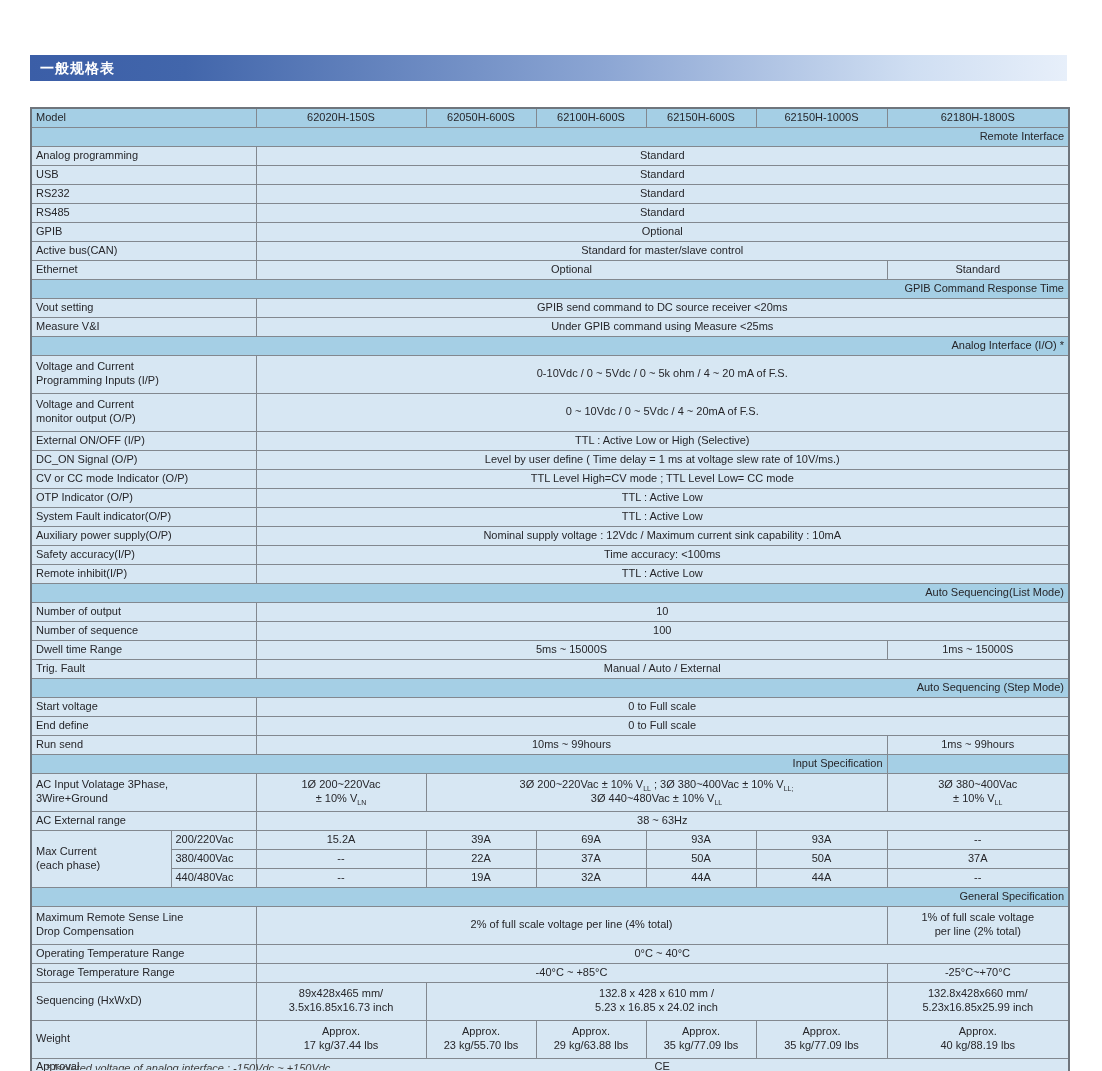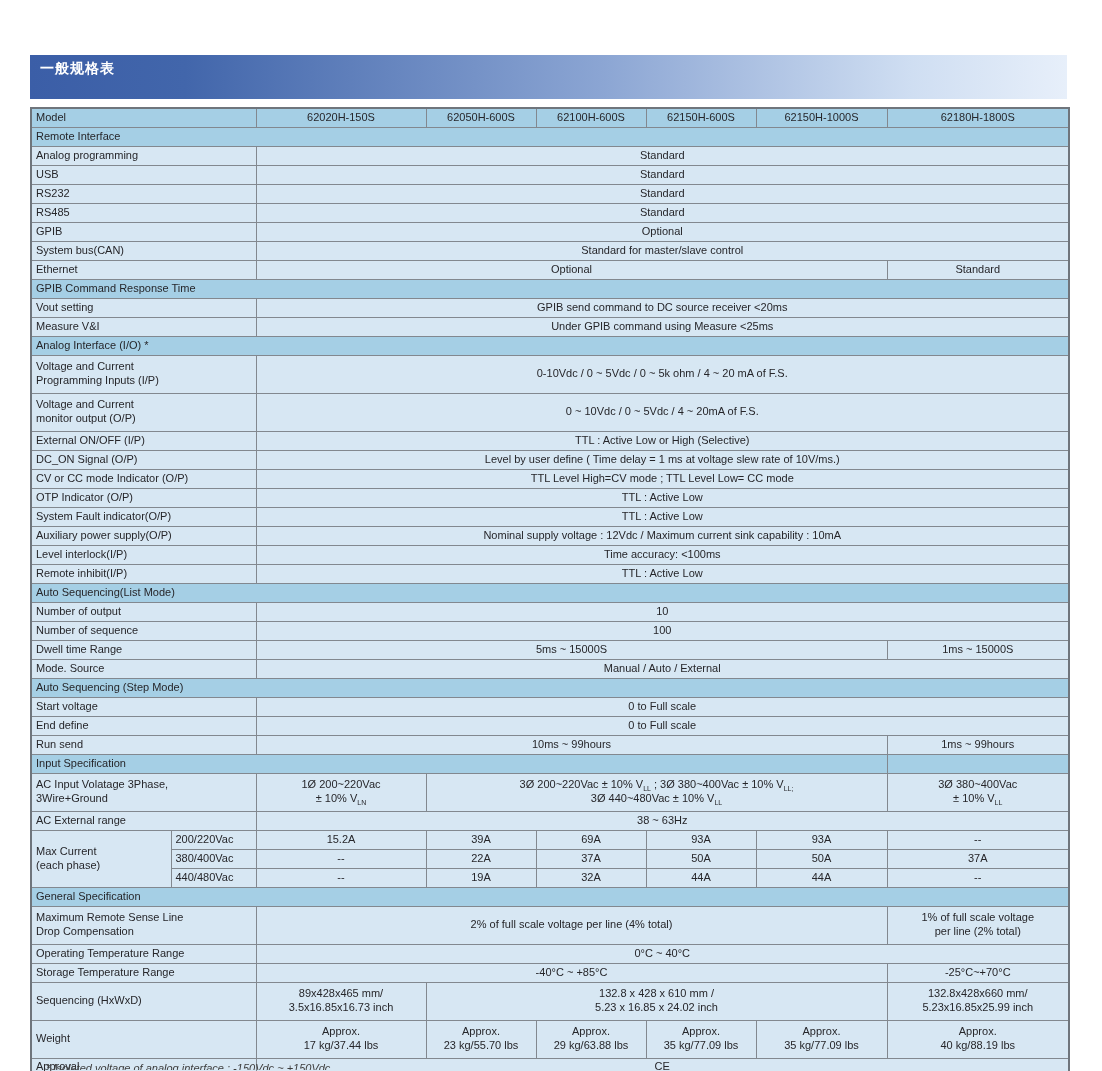--- a/index.html
+++ b/index.html
@@ -5,21 +5,21 @@
   html,body { margin:0; padding:0; background:#ffffff; }
   .page {
     position:relative;
     width:1102px; height:1071px;
     background:#ffffff;
     font-family:"Liberation Sans","DejaVu Sans",sans-serif;
     overflow:hidden;
   }
   .title-bar {
     position:absolute; left:30px; top:55px;
-    width:1037px; height:44px;
+    width:1037px; height:26px;
     background:linear-gradient(90deg,#3b5ea7 0%,#4266ab 15%,#8ba5d3 55%,#cfdef2 85%,#e7effa 100%);
     color:#ffffff;
     font-size:14px; font-weight:bold;
     line-height:26px;
     padding-left:10px;
     box-sizing:border-box;
     letter-spacing:1px;
   }
   table.spec {
     position:absolute; left:30px; top:107px;
@@ -37,21 +37,21 @@
     text-align:center;
     vertical-align:middle;
     line-height:1.25;
     overflow:hidden;
     background:#d7e7f3;
   }
   table.spec tbody tr { height:19px; }
   table.spec tbody tr.tall { height:38px; }
   table.spec td.label { text-align:left; }
   tr.header td, tr.section td { background:#a5cfe5; }
-  tr.section td { text-align:left; }
+  tr.section td { text-align:right; }
   sub { font-size:7px; line-height:0; }
   .footnote {
     position:absolute; left:46px; top:1062px;
     width:330px; height:8px;
     overflow:hidden;
     font-size:11px; color:#3d3d3d;font-style:italic;
   }
 </style>
 </head>
 <body>
@@ -99,21 +99,21 @@
         </tr>
         <tr class="data">
           <td colspan="2" class="label">RS485</td>
           <td colspan="6">Standard</td>
         </tr>
         <tr class="data">
           <td colspan="2" class="label">GPIB</td>
           <td colspan="6">Optional</td>
         </tr>
         <tr class="data">
-          <td colspan="2" class="label">System bus(CAN)</td>
+          <td colspan="2" class="label">Active bus(CAN)</td>
           <td colspan="6">Standard for master/slave control</td>
         </tr>
         <tr class="data">
           <td colspan="2" class="label">Ethernet</td>
           <td colspan="5">Optional</td>
           <td colspan="1">Standard</td>
         </tr>
         <tr class="section">
           <td colspan="8">GPIB Command Response Time</td>
         </tr>
@@ -156,21 +156,21 @@
         </tr>
         <tr class="data">
           <td colspan="2" class="label">System Fault indicator(O/P)</td>
           <td colspan="6">TTL : Active Low</td>
         </tr>
         <tr class="data">
           <td colspan="2" class="label">Auxiliary power supply(O/P)</td>
           <td colspan="6">Nominal supply voltage : 12Vdc / Maximum current sink capability : 10mA</td>
         </tr>
         <tr class="data">
-          <td colspan="2" class="label">Level interlock(I/P)</td>
+          <td colspan="2" class="label">Safety accuracy(I/P)</td>
           <td colspan="6">Time accuracy: &lt;100ms</td>
         </tr>
         <tr class="data">
           <td colspan="2" class="label">Remote inhibit(I/P)</td>
           <td colspan="6">TTL : Active Low</td>
         </tr>
         <tr class="section">
           <td colspan="8">Auto Sequencing(List Mode)</td>
         </tr>
         <tr class="data">
@@ -180,21 +180,21 @@
         <tr class="data">
           <td colspan="2" class="label">Number of sequence</td>
           <td colspan="6">100</td>
         </tr>
         <tr class="data">
           <td colspan="2" class="label">Dwell time Range</td>
           <td colspan="5">5ms ~ 15000S</td>
           <td colspan="1">1ms ~ 15000S</td>
         </tr>
         <tr class="data">
-          <td colspan="2" class="label">Mode. Source</td>
+          <td colspan="2" class="label">Trig. Fault</td>
           <td colspan="6">Manual / Auto / External</td>
         </tr>
         <tr class="section">
           <td colspan="8">Auto Sequencing (Step Mode)</td>
         </tr>
         <tr class="data">
           <td colspan="2" class="label">Start voltage</td>
           <td colspan="6">0 to Full scale</td>
         </tr>
         <tr class="data">

